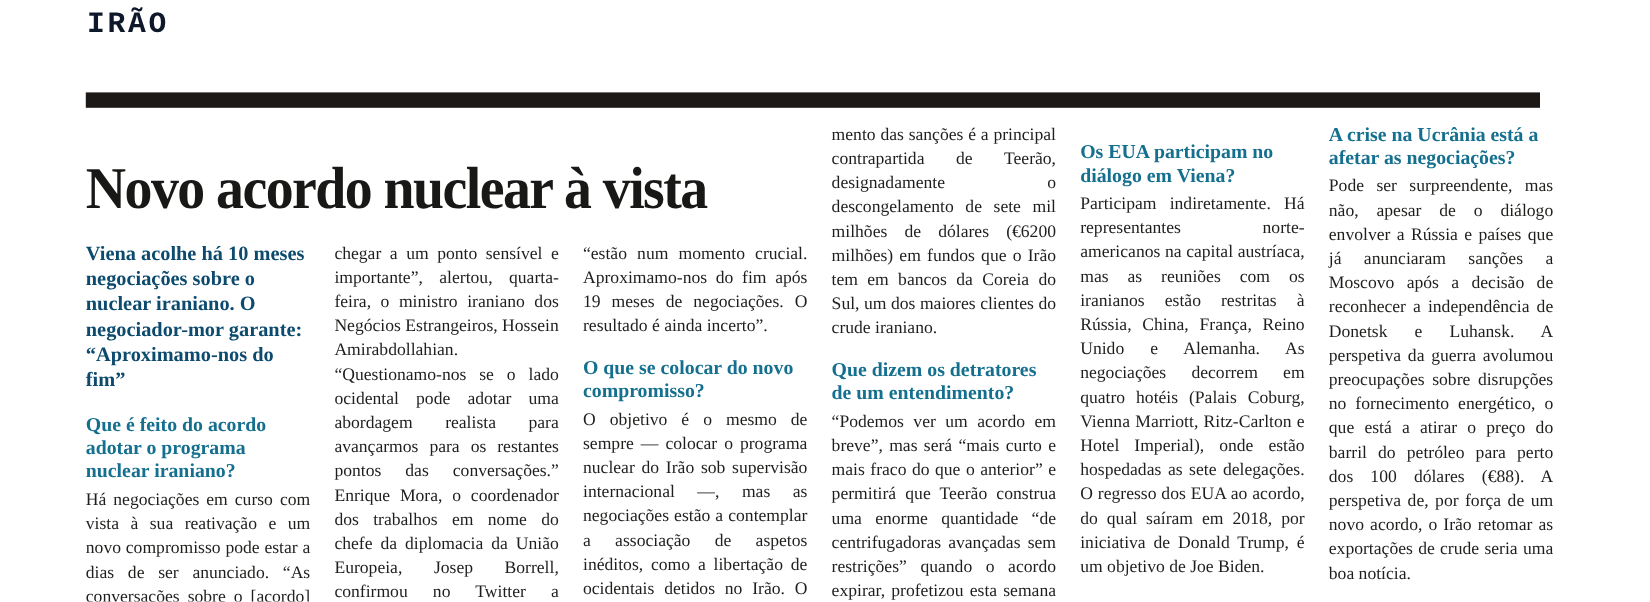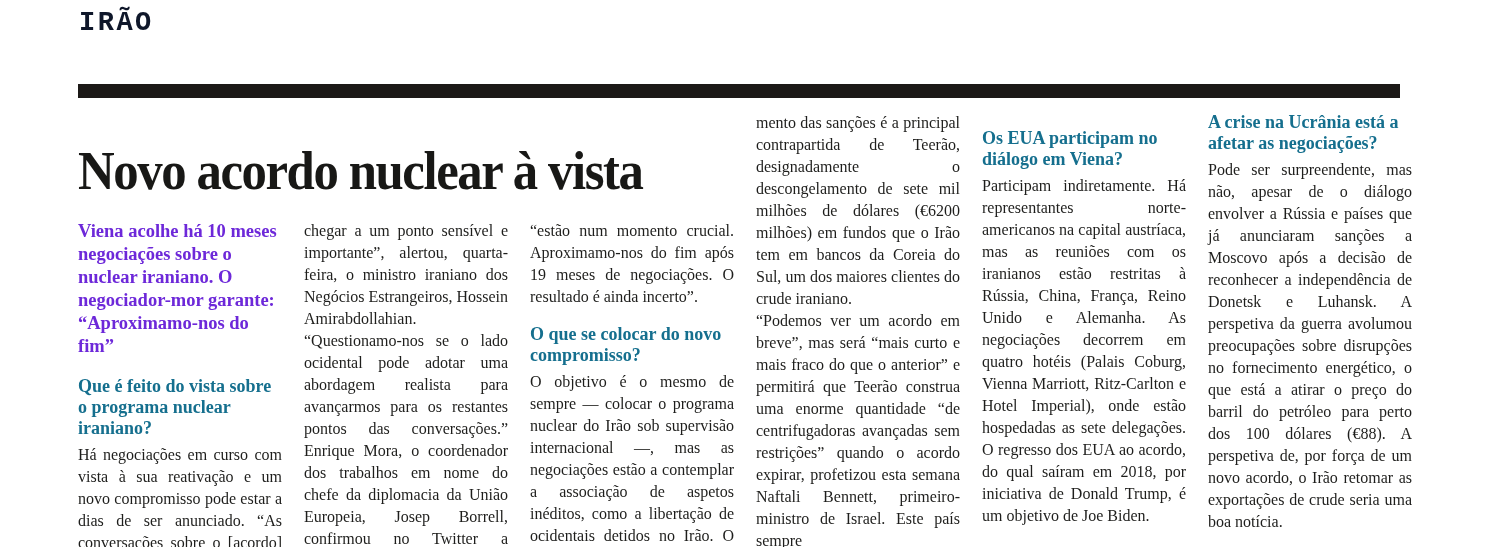--- a/index.html
+++ b/index.html
@@ -69,21 +69,21 @@
   .col-3 { grid-column: 3; grid-row: 2; }
   .col-4 { grid-column: 4; grid-row: 1 / 3; padding-top: 14px; }
   .col-5 { grid-column: 5; grid-row: 1 / 3; padding-top: 14px; }
   .col-6 { grid-column: 6; grid-row: 1 / 3; padding-top: 14px; }
   .lead {
     font-weight: 700;
     font-size: 18.5px;
     line-height: 23px;
     text-align: left;
     margin: 0 0 18px 0;
-    color: #6d28d9;
+    color: #0c4a6e;
   }
   .subhead {
     font-family: Liberation Serif, serif;
     font-weight: 700;
     font-size: 18px;
     line-height: 21px;
     color: #156f8e;
     text-align: left;
     margin: 16px 0 5px 0;
   }
@@ -98,36 +98,37 @@
   <div class="kicker">IRÃO</div>
 
   <div class="top-rule"></div>
 
   <div class="content">
 
     <h1 class="headline">Novo acordo nuclear à vista</h1>
 
     <div class="col col-1">
       <p class="lead">Viena acolhe há 10 meses negociações sobre o nuclear iraniano. O negociador-mor garante: “Aproximamo-nos do fim”</p>
-      <h2 class="subhead">Que é feito do vista sobre o programa nuclear iraniano?</h2>
+      <h2 class="subhead">Que é feito do acordo adotar o programa nuclear iraniano?</h2>
       <p class="para">Há negociações em curso com vista à sua reativação e um novo compromisso pode estar a dias de ser anunciado. “As conversações sobre o [acordo] nuclear em Viena estão a</p>
     </div>
 
     <div class="col col-2">
       <p class="para">chegar a um ponto sensível e importante”, alertou, quarta-feira, o ministro iraniano dos Negócios Estrangeiros, Hossein Amirabdollahian. “Questionamo-nos se o lado ocidental pode adotar uma abordagem realista para avançarmos para os restantes pontos das conversações.” Enrique Mora, o coordenador dos trabalhos em nome do chefe da diplomacia da União Europeia, Josep Borrell, confirmou no Twitter a aproximação à meta. As conversações</p>
     </div>
 
     <div class="col col-3">
       <p class="para">“estão num momento crucial. Aproximamo-nos do fim após 19 meses de negociações. O resultado é ainda incerto”.</p>
       <h2 class="subhead">O que se colocar do novo compromisso?</h2>
       <p class="para">O objetivo é o mesmo de sempre — colocar o programa nuclear do Irão sob supervisão internacional —, mas as negociações estão a contemplar a associação de aspetos inéditos, como a libertação de ocidentais detidos no Irão. O levanta-</p>
     </div>
 
     <div class="col col-4">
       <p class="para">mento das sanções é a principal contrapartida de Teerão, designadamente o descongelamento de sete mil milhões de dólares (€6200 milhões) em fundos que o Irão tem em bancos da Coreia do Sul, um dos maiores clientes do crude iraniano.</p>
+      <h2 class="subhead">Que dizem os detratores de um entendimento?</h2>
       <p class="para">“Podemos ver um acordo em breve”, mas será “mais curto e mais fraco do que o anterior” e permitirá que Teerão construa uma enorme quantidade “de centrifugadoras avançadas sem restrições” quando o acordo expirar, profetizou esta semana Naftali Bennett, primeiro-ministro de Israel. Este país sempre</p>
     </div>
 
     <div class="col col-5">
       <h2 class="subhead">Os EUA participam no diálogo em Viena?</h2>
       <p class="para">Participam indiretamente. Há representantes norte-americanos na capital austríaca, mas as reuniões com os iranianos estão restritas à Rússia, China, França, Reino Unido e Alemanha. As negociações decorrem em quatro hotéis (Palais Coburg, Vienna Marriott, Ritz-Carlton e Hotel Imperial), onde estão hospedadas as sete delegações. O regresso dos EUA ao acordo, do qual saíram em 2018, por iniciativa de Donald Trump, é um objetivo de Joe Biden.</p>
     </div>
 
     <div class="col col-6">
       <h2 class="subhead no-top">A crise na Ucrânia está a afetar as negociações?</h2>

